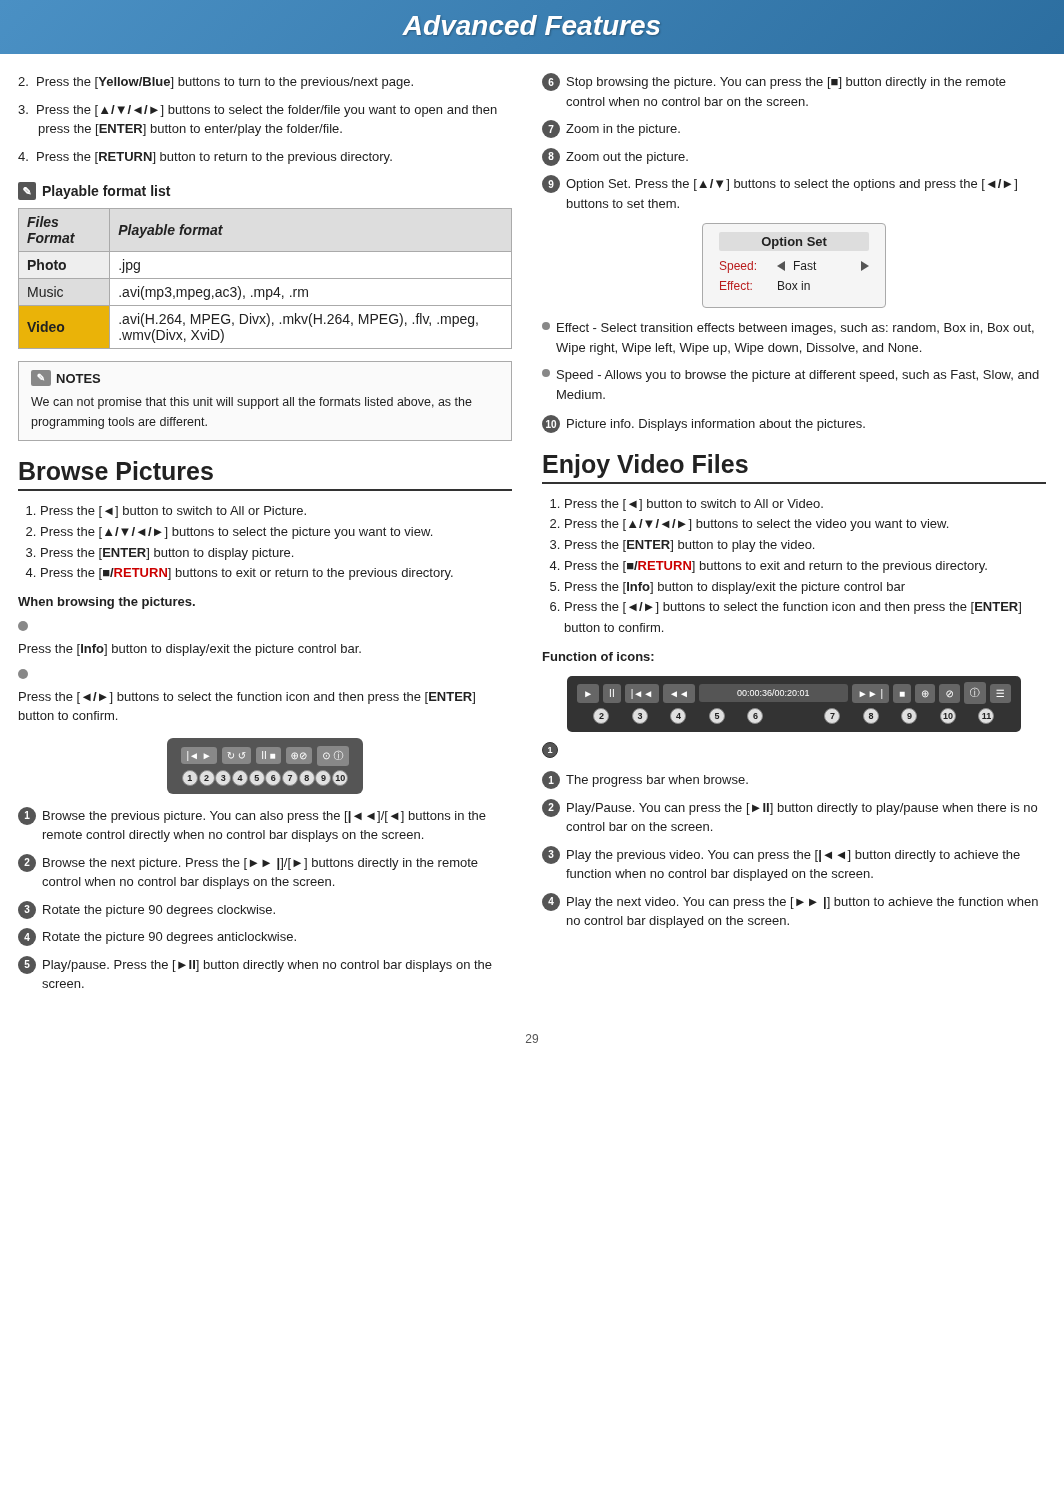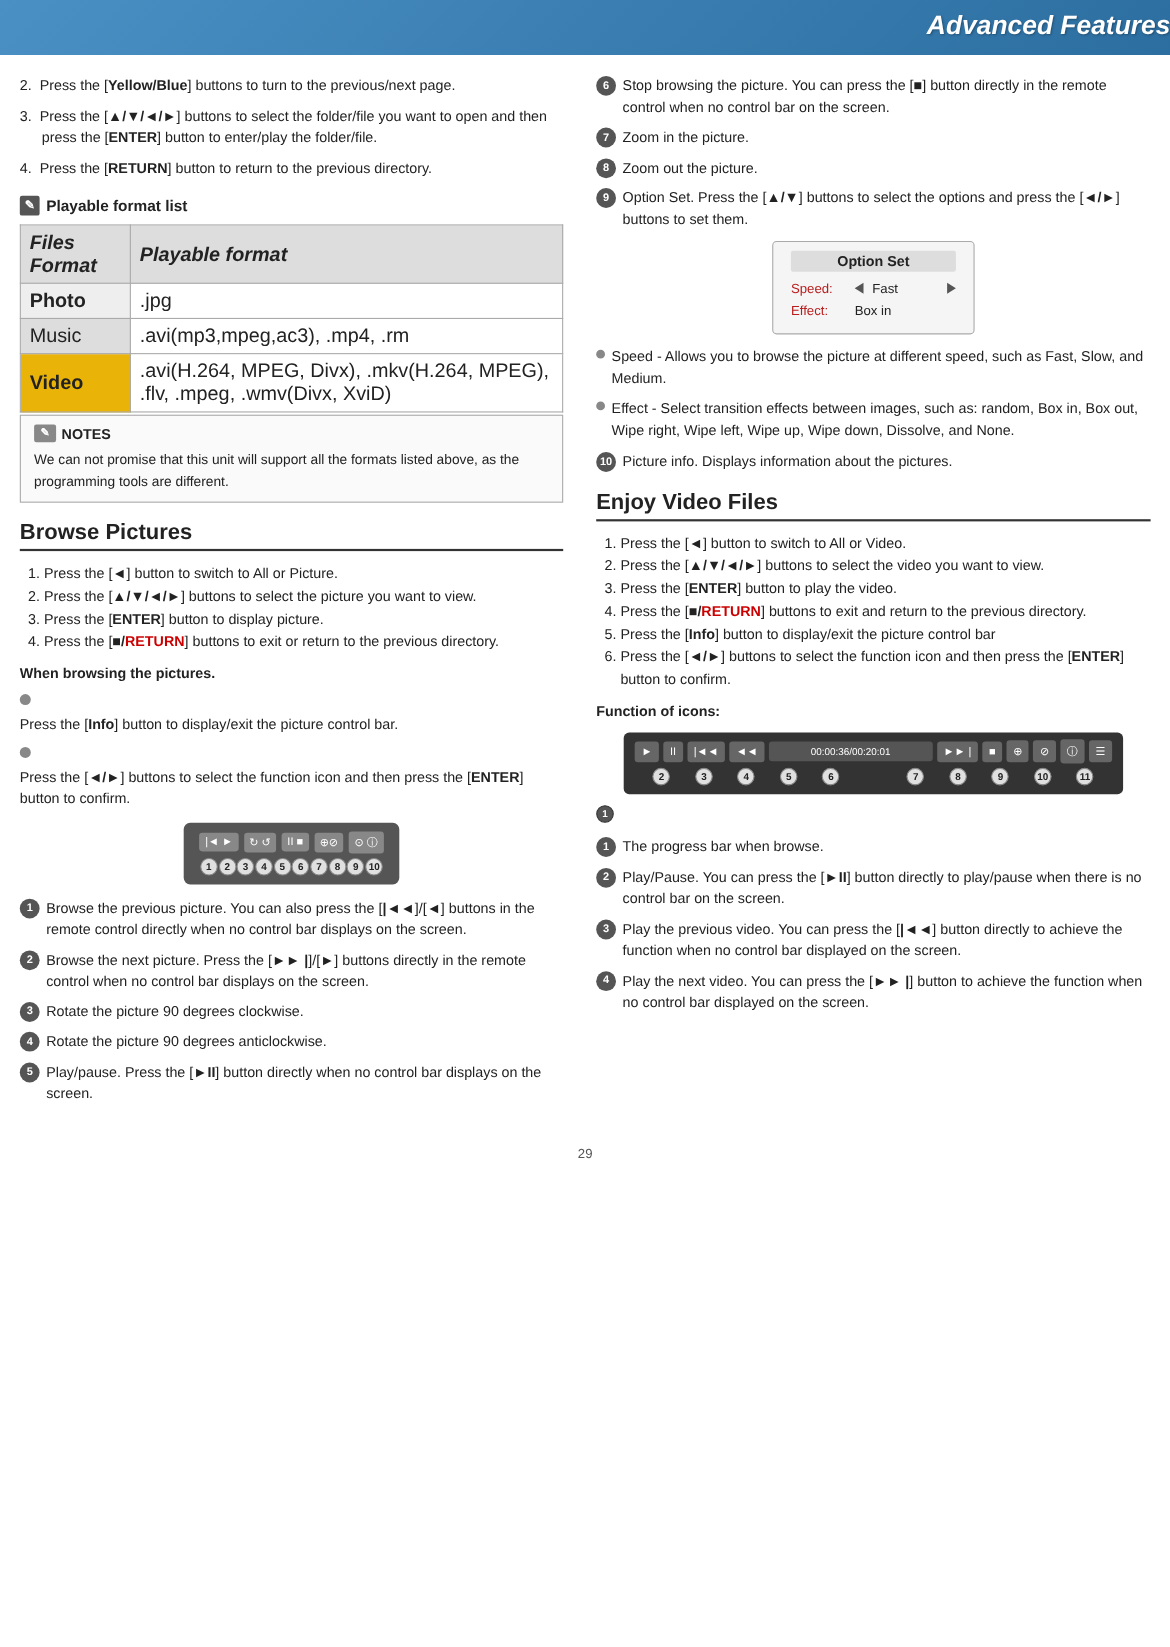--- a/index.html
+++ b/index.html
@@ -12,25 +12,24 @@
       min-height: 1497px;
     }
     .page-header {
       background: linear-gradient(135deg, #4a90c4 0%, #2c6ea0 100%);
       text-align: center;
       padding: 10px 0 12px 0;
       margin-bottom: 18px;
     }
     .page-header h1 {
       color: #fff;
-      font-size: 24px;
+      font-size: 28px;
       font-weight: bold;
       font-style: italic;
       text-shadow: 1px 1px 2px rgba(0,0,0,0.3);
-      text-align: right;
     }
     .main-content {
       display: flex;
       gap: 0;
       padding: 0 18px;
     }
     .left-col {
       width: 50%;
       padding-right: 20px;
     }
@@ -42,21 +41,21 @@
       margin-bottom: 16px;
     }
     .intro-list li {
       margin-bottom: 8px;
       line-height: 1.5;
       list-style: none;
       padding-left: 20px;
       text-indent: -20px;
     }
     .section-title {
-      font-size: 20px;
+      font-size: 25px;
       font-weight: bold;
       border-bottom: 2px solid #333;
       margin-bottom: 10px;
       padding-bottom: 3px;
     }
     .subsection-title {
       font-size: 14px;
       font-weight: bold;
       margin-bottom: 8px;
       display: flex;
@@ -71,22 +70,22 @@
       color: #fff;
       font-size: 11px;
       text-align: center;
       line-height: 18px;
       border-radius: 2px;
     }
     
     .format-table {
       width: 100%;
       border-collapse: collapse;
-      margin-bottom: 2px;
-      font-size: 18px;
+      margin-bottom: 12px;
+      font-size: 14px;
     }
     .format-table th {
       background: #ddd;
       border: 1px solid #aaa;
       padding: 5px 8px;
       text-align: left;
       font-style: italic;
       font-weight: bold;
     }
     .format-table td {
@@ -553,25 +552,25 @@
       </div>
       <div class="option-row">
         <span class="option-label">Effect:</span>
         <span class="option-value">Box in</span>
       </div>
     </div>
 
     <div style="margin: 10px 0;">
       <div class="dot-item">
         <span class="dot-bullet"></span>
-        <span>Speed - Allows you to browse the picture at different speed, such as Fast, Slow, and Medium.</span>
+        <span>Effect - Select transition effects between images, such as: random, Box in, Box out, Wipe right, Wipe left, Wipe up, Wipe down, Dissolve, and None.</span>
       </div>
       <div class="dot-item">
         <span class="dot-bullet"></span>
-        <span>Effect - Select transition effects between images, such as: random, Box in, Box out, Wipe right, Wipe left, Wipe up, Wipe down, Dissolve, and None.</span>
+        <span>Speed - Allows you to browse the picture at different speed, such as Fast, Slow, and Medium.</span>
       </div>
     </div>
 
     <div class="right-numbered-item" style="margin-bottom:16px;">
       <span class="right-num">10</span>
       <span>Picture info. Displays information about the pictures.</span>
     </div>
 
     <div>
       <div class="section-title">Enjoy Video Files</div>

